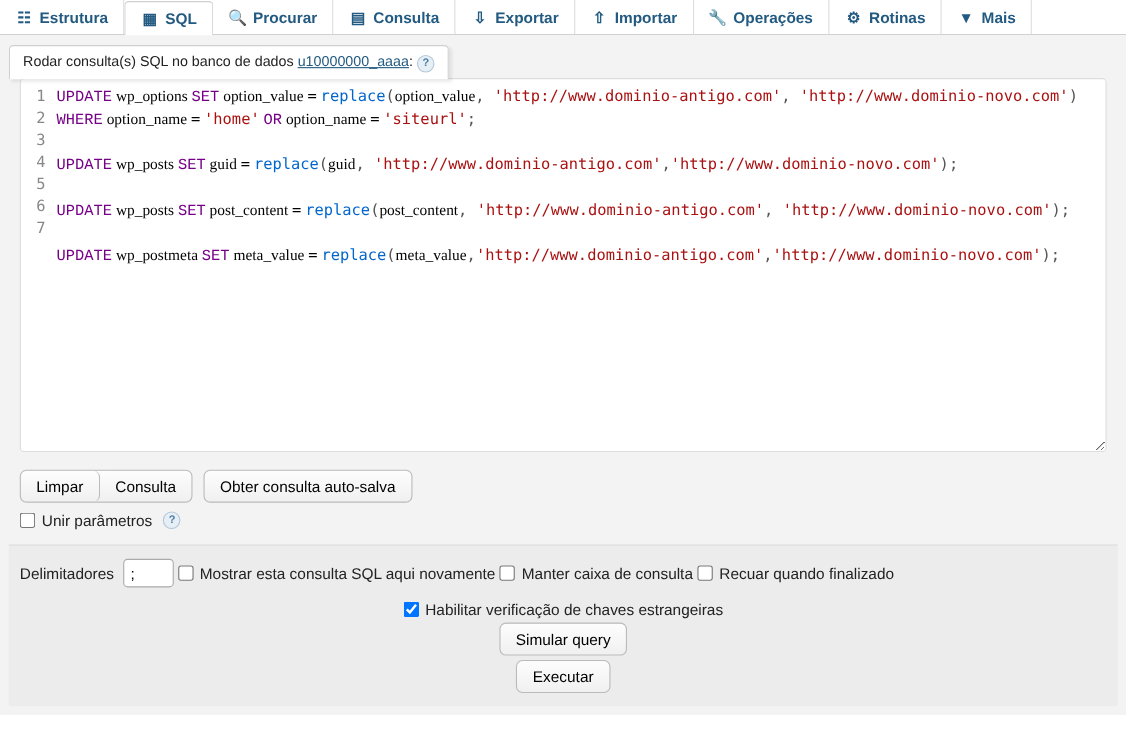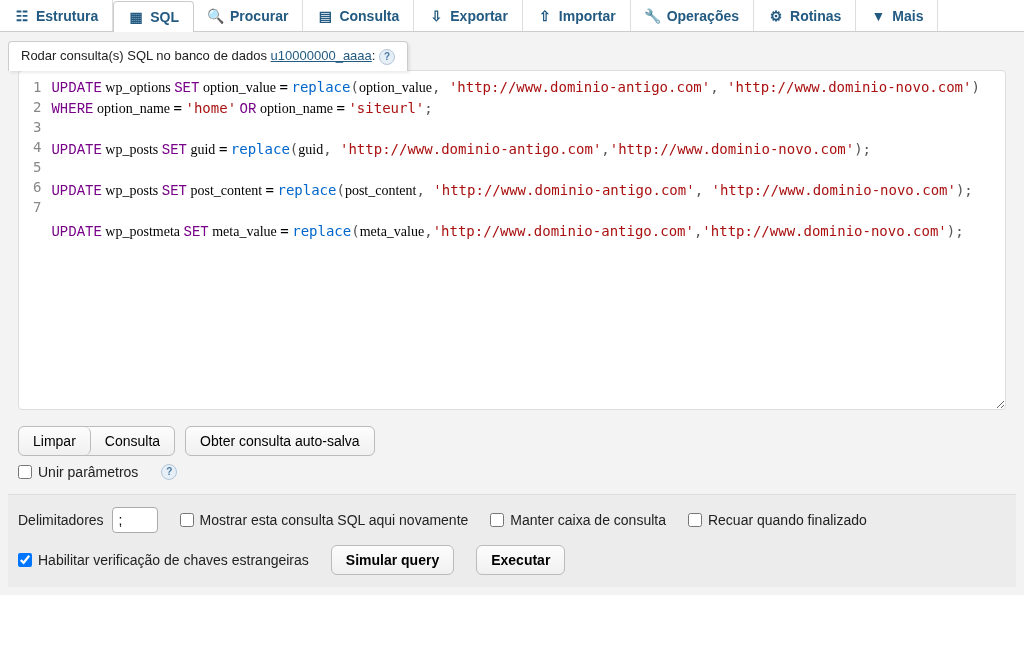--- a/index.html
+++ b/index.html
@@ -120,42 +120,42 @@
   }
   .btn-group .btn:last-child { border-right: none; }
   .btn {
     padding: 6px 14px;
     font-size: 14px;
     border: 1px solid #bbb;
     border-radius: 6px;
     background: linear-gradient(#fdfdfd,#f0f0f0);
     cursor: pointer;
   }
-  .btn.bold { font-weight: bold; }
+  .btn.bold { font-weight: normal; }
   .bind-row {
     display: flex;
     align-items: center;
-    gap: 23px;
+    gap: 10px;
     margin: 6px 10px 14px 10px;
     font-size: 14px;
   }
   .footer {
     background: #ececec;
     border-top: 1px solid #ddd;
     padding: 12px 10px;
   }
   .footer-row {
     display: flex;
     align-items: center;
-    gap: 22px;
+    gap: 4px;
     flex-wrap: wrap;
     font-size: 14px;
     margin-bottom: 12px;
   }
-  .footer-row:last-child { margin-bottom: 0; }
+  .footer-row:last-child { margin-bottom: 0; flex-direction: column; }
   .delim-label { display:flex; align-items:center; gap:8px; }
   .delim-input {
     width: 46px;
     padding: 4px 6px;
     border: 1px solid #aaa;
     border-radius: 4px;
     font-size: 14px;
   }
   .chk-wrap {
     display:flex;

